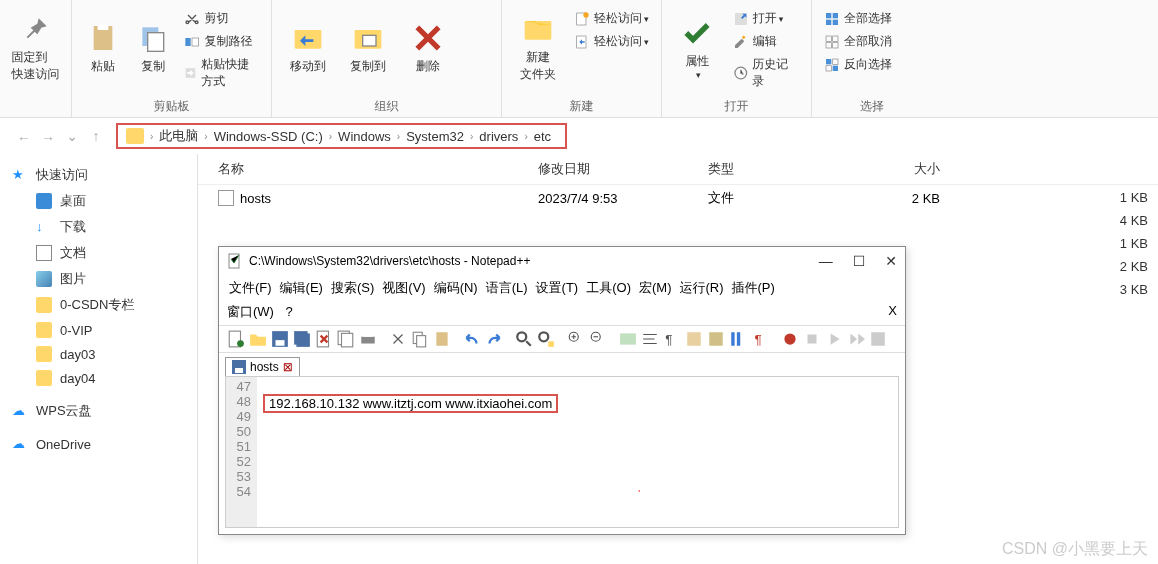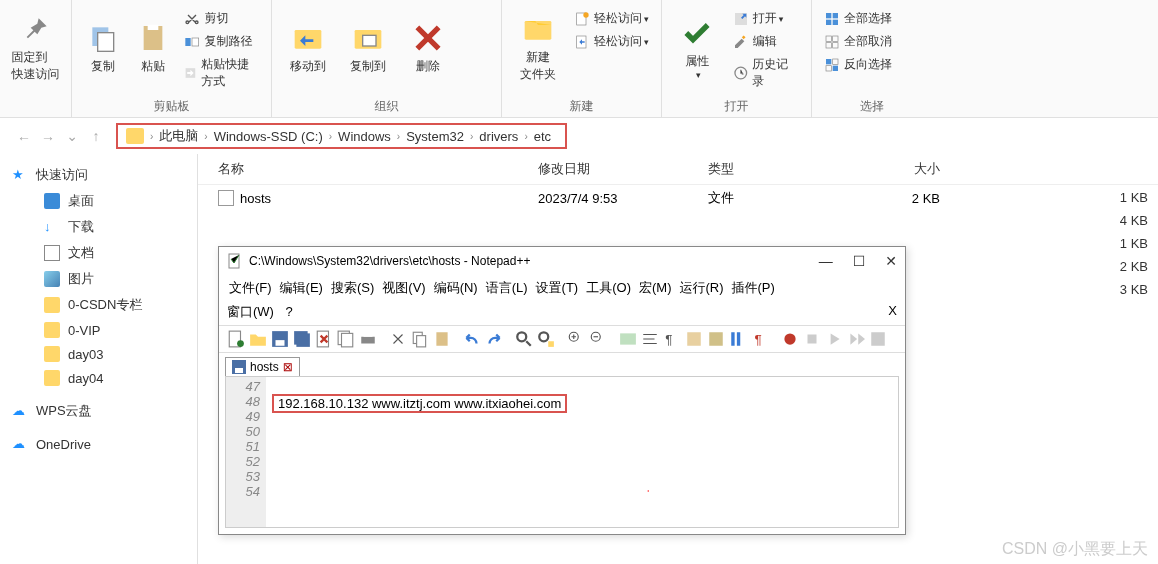--- a/index.html
+++ b/index.html
@@ -24,21 +24,21 @@
     .breadcrumb-box .folder-icon { width: 18px; height: 16px; background: #ffd76a; border-radius: 2px; margin-right: 6px; }
     .crumb { font-size: 13px; color: #333; padding: 0 6px; cursor: pointer; }
     .crumb-sep { color: #888; font-size: 10px; }
     
     
     .main { display: flex; height: calc(100% - 154px); }
     .sidebar { width: 198px; border-right: 1px solid #e0e0e0; padding: 8px 0; overflow-y: auto; }
     .sidebar-item { display: flex; align-items: center; padding: 4px 18px; font-size: 13px; color: #333; cursor: pointer; }
     .sidebar-item .icon { width: 16px; height: 16px; margin-right: 8px; }
     .sidebar-item.header { font-weight: normal; padding-left: 12px; }
-    .sidebar-item.sub { padding-left: 36px; margin-left: 8px; }
+    .sidebar-item.sub { padding-left: 36px; }
     .sidebar-group { margin-bottom: 8px; }
     
     .content { flex: 1; position: relative; }
     .headers { display: flex; padding: 6px 20px; font-size: 13px; color: #333; border-bottom: 1px solid #eee; }
     .col-name { width: 320px; }
     .col-date { width: 170px; }
     .col-type { width: 152px; }
     .col-size { width: 80px; text-align: right; }
     .file-row { display: flex; padding: 4px 20px; font-size: 13px; align-items: center; }
     .file-row .icon { width: 16px; height: 16px; margin-right: 6px; border: 1px solid #999; background: #fff; }
@@ -55,21 +55,21 @@
     .npp-menu { display: flex; gap: 4px; padding: 4px 8px; font-size: 13px; flex-wrap: wrap; }
     .npp-menu span { cursor: pointer; padding: 0 2px; }
     .npp-menu2 { display: flex; justify-content: space-between; padding: 2px 8px 4px; font-size: 13px; }
     .npp-toolbar { display: flex; gap: 4px; padding: 4px 8px; border-top: 1px solid #ddd; border-bottom: 1px solid #ddd; flex-wrap: wrap; }
     .npp-toolbar .tb { width: 18px; height: 18px; cursor: pointer; }
     .npp-tabs { display: flex; padding: 4px 6px 0; }
     .npp-tab { display: flex; align-items: center; background: #fff; border: 1px solid #999; border-bottom: none; padding: 2px 6px; font-size: 12px; font-family: monospace; }
     .npp-tab .disk-icon { width: 14px; height: 14px; margin-right: 4px; }
     .npp-tab .close { margin-left: 4px; color: #a00; cursor: pointer; }
     .npp-editor { display: flex; border: 1px solid #ccc; margin: 0 6px 6px; height: 152px; }
-    .npp-gutter { width: 40px; background: #eee; color: #888; font-size: 13px; font-family: monospace; text-align: right; padding: 2px 6px 6px 2px; font-style: italic; }
+    .npp-gutter { width: 31px; background: #eee; color: #888; font-size: 13px; font-family: monospace; text-align: right; padding: 2px 6px 6px 2px; }
     .npp-code { flex: 1; font-family: monospace; font-size: 13px; padding: 2px 6px; position: relative; }
     .npp-code-hl { border: 2px solid #d9534f; display: inline-block; padding: 0 4px; }
     .cursor-red { color: red; position: absolute; left: 380px; top: 100px; }
     
     .watermark { position: absolute; right: 10px; bottom: 4px; color: #ccc; font-size: 16px; }
     
     
     .ic-pin { fill: #888; }
     .ic-copy { fill: #a0c4e8; }
     .ic-paste { fill: #dcc088; }
@@ -93,31 +93,31 @@
           </svg>
         <span style="white-space:pre-line;text-align:left">固定到
 快速访问</span>
       </div>
     </div>
   </div>
   <div class="ribbon-group" style="width:200px">
     <div class="ribbon-group-content">
       <div class="ribbon-btn-lg">
         <svg class="icon" viewBox="0 0 24 24">
+            <rect class="ic-paste" x="5" y="3" width="14" height="18"></rect>
+            <rect fill="#fff" x="8" y="2" width="8" height="4"></rect>
+          </svg>
+        <span>粘贴</span>
+      </div>
+      <div class="ribbon-btn-lg">
+        <svg class="icon" viewBox="0 0 24 24">
             <rect class="ic-copy" x="4" y="4" width="12" height="14"></rect>
             <rect fill="#fff" stroke="#888" x="8" y="8" width="12" height="14"></rect>
           </svg>
         <span>复制</span>
-      </div>
-      <div class="ribbon-btn-lg">
-        <svg class="icon" viewBox="0 0 24 24">
-            <rect class="ic-paste" x="5" y="3" width="14" height="18"></rect>
-            <rect fill="#fff" x="8" y="2" width="8" height="4"></rect>
-          </svg>
-        <span>粘贴</span>
       </div>
       <div class="ribbon-col">
         <div class="ribbon-btn-sm">
             <svg class="icon" viewBox="0 0 24 24">
               <path fill="none" stroke="#555" stroke-width="2" d="M6 6l12 12M18 6L6 18M5 19a2 2 0 100-4 2 2 0 000 4zm14 0a2 2 0 100-4 2 2 0 000 4z"></path>
             </svg>
             <span>剪切</span>
           </div>
         <div class="ribbon-btn-sm">
             <svg class="icon" viewBox="0 0 24 24">

